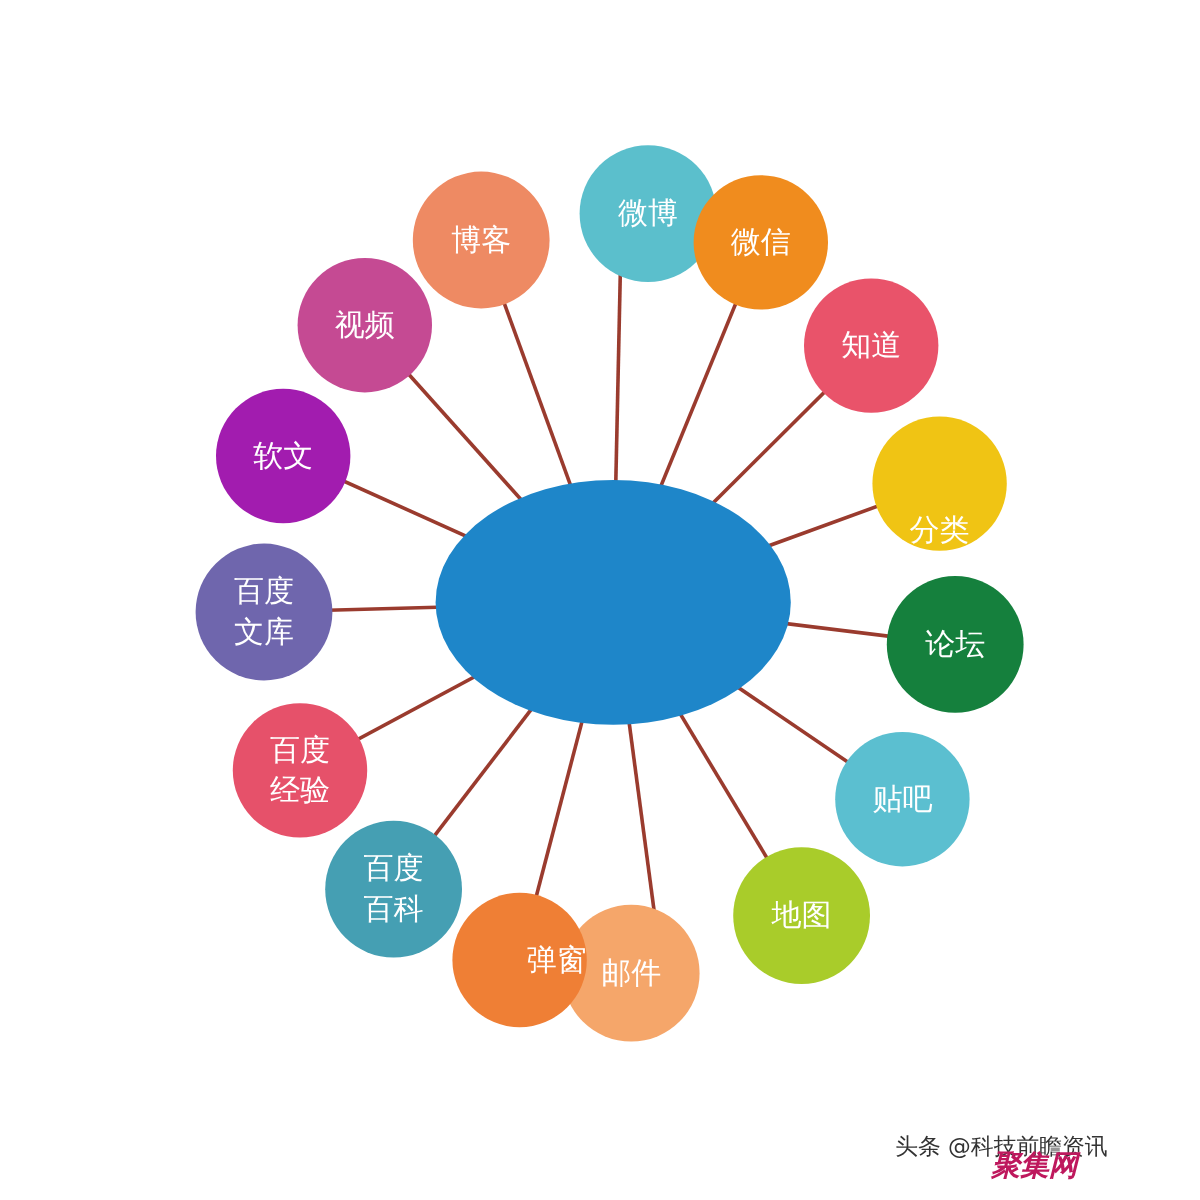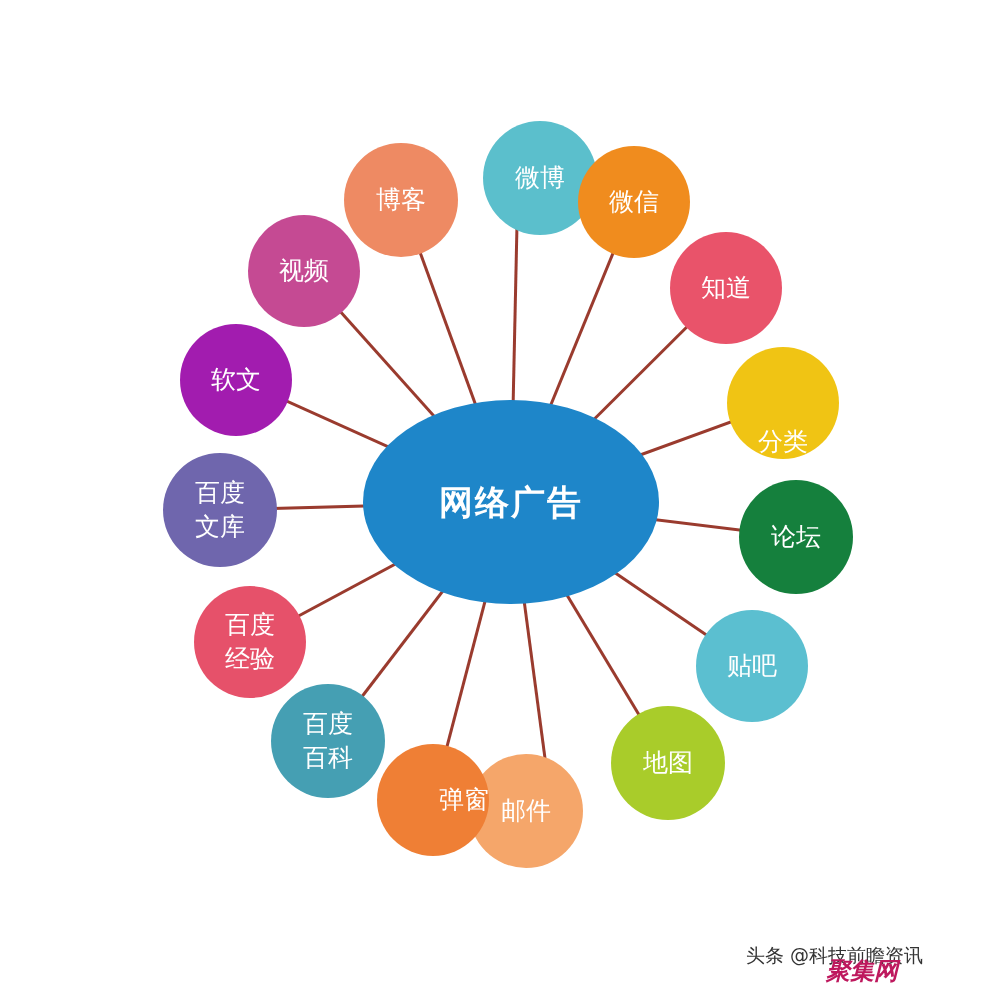--- a/index.html
+++ b/index.html
@@ -49,21 +49,20 @@
     <line x1="511" y1="502" x2="433" y2="800" class="spoke" stroke="#9a3b2e"></line>
     <line x1="511" y1="502" x2="328" y2="741" class="spoke" stroke="#9a3b2e"></line>
     <line x1="511" y1="502" x2="250" y2="642" class="spoke" stroke="#9a3b2e"></line>
     <line x1="511" y1="502" x2="220" y2="510" class="spoke" stroke="#9a3b2e"></line>
     <line x1="511" y1="502" x2="240" y2="380" class="spoke" stroke="#9a3b2e"></line>
     <line x1="511" y1="502" x2="304" y2="271" class="spoke" stroke="#9a3b2e"></line>
     <line x1="511" y1="502" x2="401" y2="200" class="spoke" stroke="#9a3b2e"></line>
   </svg>
 
 <div class="center-node">
-  <span>网络广告</span>
 </div>
 
 <div id="nodes">
     <div class="node" style="left: 483px; top: 121px; width: 114px; height: 114px; background: rgb(91, 191, 204);">
       <span>微博</span>
     </div>
     <div class="node" style="left: 578px; top: 146px; width: 112px; height: 112px; background: rgb(240, 140, 30);">
       <span>微信</span>
     </div>
     <div class="node" style="left: 670px; top: 232px; width: 112px; height: 112px; background: rgb(233, 83, 106); justify-content: center;">

